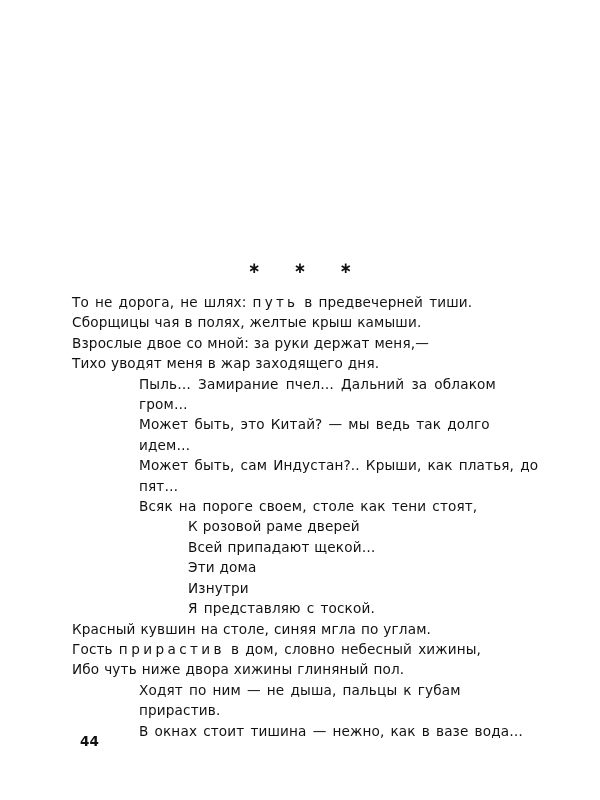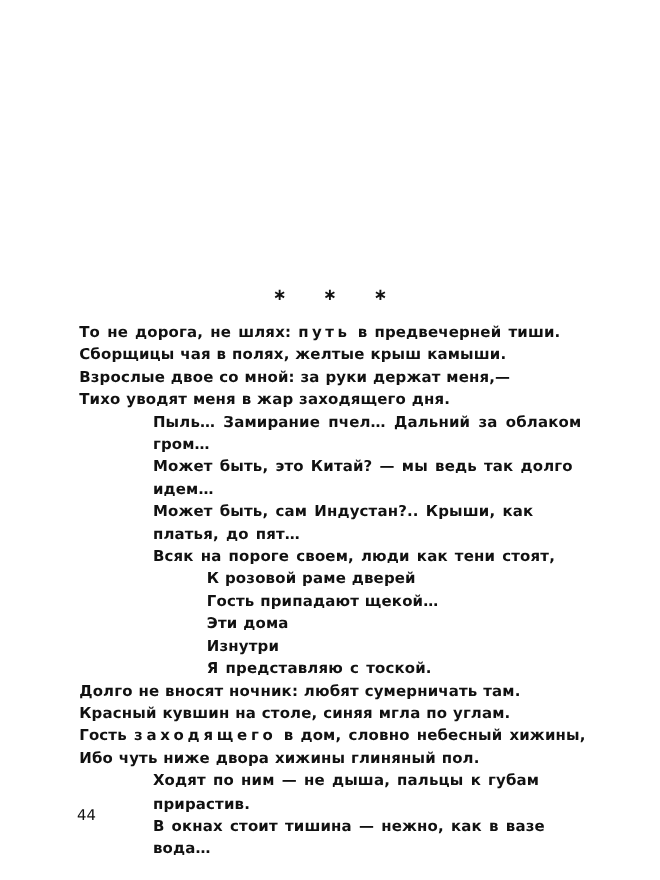--- a/index.html
+++ b/index.html
@@ -45,21 +45,21 @@
   
   .poem {
     position: absolute;
     left: 72px;
     top: 292px;
     width: 470px;
   }
 
   .line {
     font-size: 13.6px;
-    font-weight: 700;
+    font-weight: 400;
     line-height: 20.4px;
     white-space: pre-wrap;
     color: #111111;
     letter-spacing: 0.15px;
     word-spacing: 0.4px;
   }
 
   
   .ind0 { margin-left: 0px; }
   .ind1 { margin-left: 67px; }
@@ -73,24 +73,24 @@
     letter-spacing: 3.4px;
   }
 
   
   .wide  { word-spacing: 2.6px; }
   .wide3 { word-spacing: 1.6px; }
 
   
   .folio {
     position: absolute;
-    left: 70px;
+    left: 80px;
     top: 732px;
     font-size: 13.5px;
-    font-weight: 400;
+    font-weight: 700;
     color: #111111;
     line-height: 18px;
   }
 </style>
 </head>
 <body>
 
 <div class="page">
 
   <div class="divider">∗ ∗ ∗</div>
@@ -107,41 +107,40 @@
       <div class="line ind0">Тихо уводят меня в жар заходящего дня.</div>
     </div>
 
     <div class="stanza">
       <div class="line ind1 wide">Пыль… Замирание пчел… Дальний за облаком гром…</div>
 
       <div class="line ind1 wide3">Может быть, это Китай? — мы ведь так долго идем…</div>
 
       <div class="line ind1 wide3">Может быть, сам Индустан?.. Крыши, как платья, до пят…</div>
 
-      <div class="line ind1 wide3">Всяк на пороге своем, люди как тени стоят,</div>
+      <div class="line ind1 wide3">Всяк на пороге своем, столе как тени стоят,</div>
     </div>
 
     <div class="stanza">
       <div class="line ind2">К розовой раме дверей</div>
 
-      <div class="line ind2">Гость припадают щекой…</div>
+      <div class="line ind2">Всей припадают щекой…</div>
 
       <div class="line ind2">Эти дома</div>
 
       <div class="line ind2">Изнутри</div>
 
       <div class="line ind2 wide3">Я представляю с тоской.</div>
     </div>
 
     <div class="stanza">
-      <div class="line ind0">Долго не вносят ночник: любят сумерничать там.</div>
 
       <div class="line ind0">Красный кувшин на столе, синяя мгла по углам.</div>
 
-      <div class="line ind0 wide3"><span>Гость </span><span class="sp2">заходящего</span><span> в дом, словно небесный хижины,</span></div>
+      <div class="line ind0 wide3"><span>Гость </span><span class="sp2">прирастив</span><span> в дом, словно небесный хижины,</span></div>
 
       <div class="line ind0">Ибо чуть ниже двора хижины глиняный пол.</div>
     </div>
 
     <div class="stanza">
 
       <div class="line ind1 wide3">Ходят по ним — не дыша, пальцы к губам прирастив.</div>
 
       <div class="line ind1 wide3">В окнах стоит тишина — нежно, как в вазе вода…</div>
 

